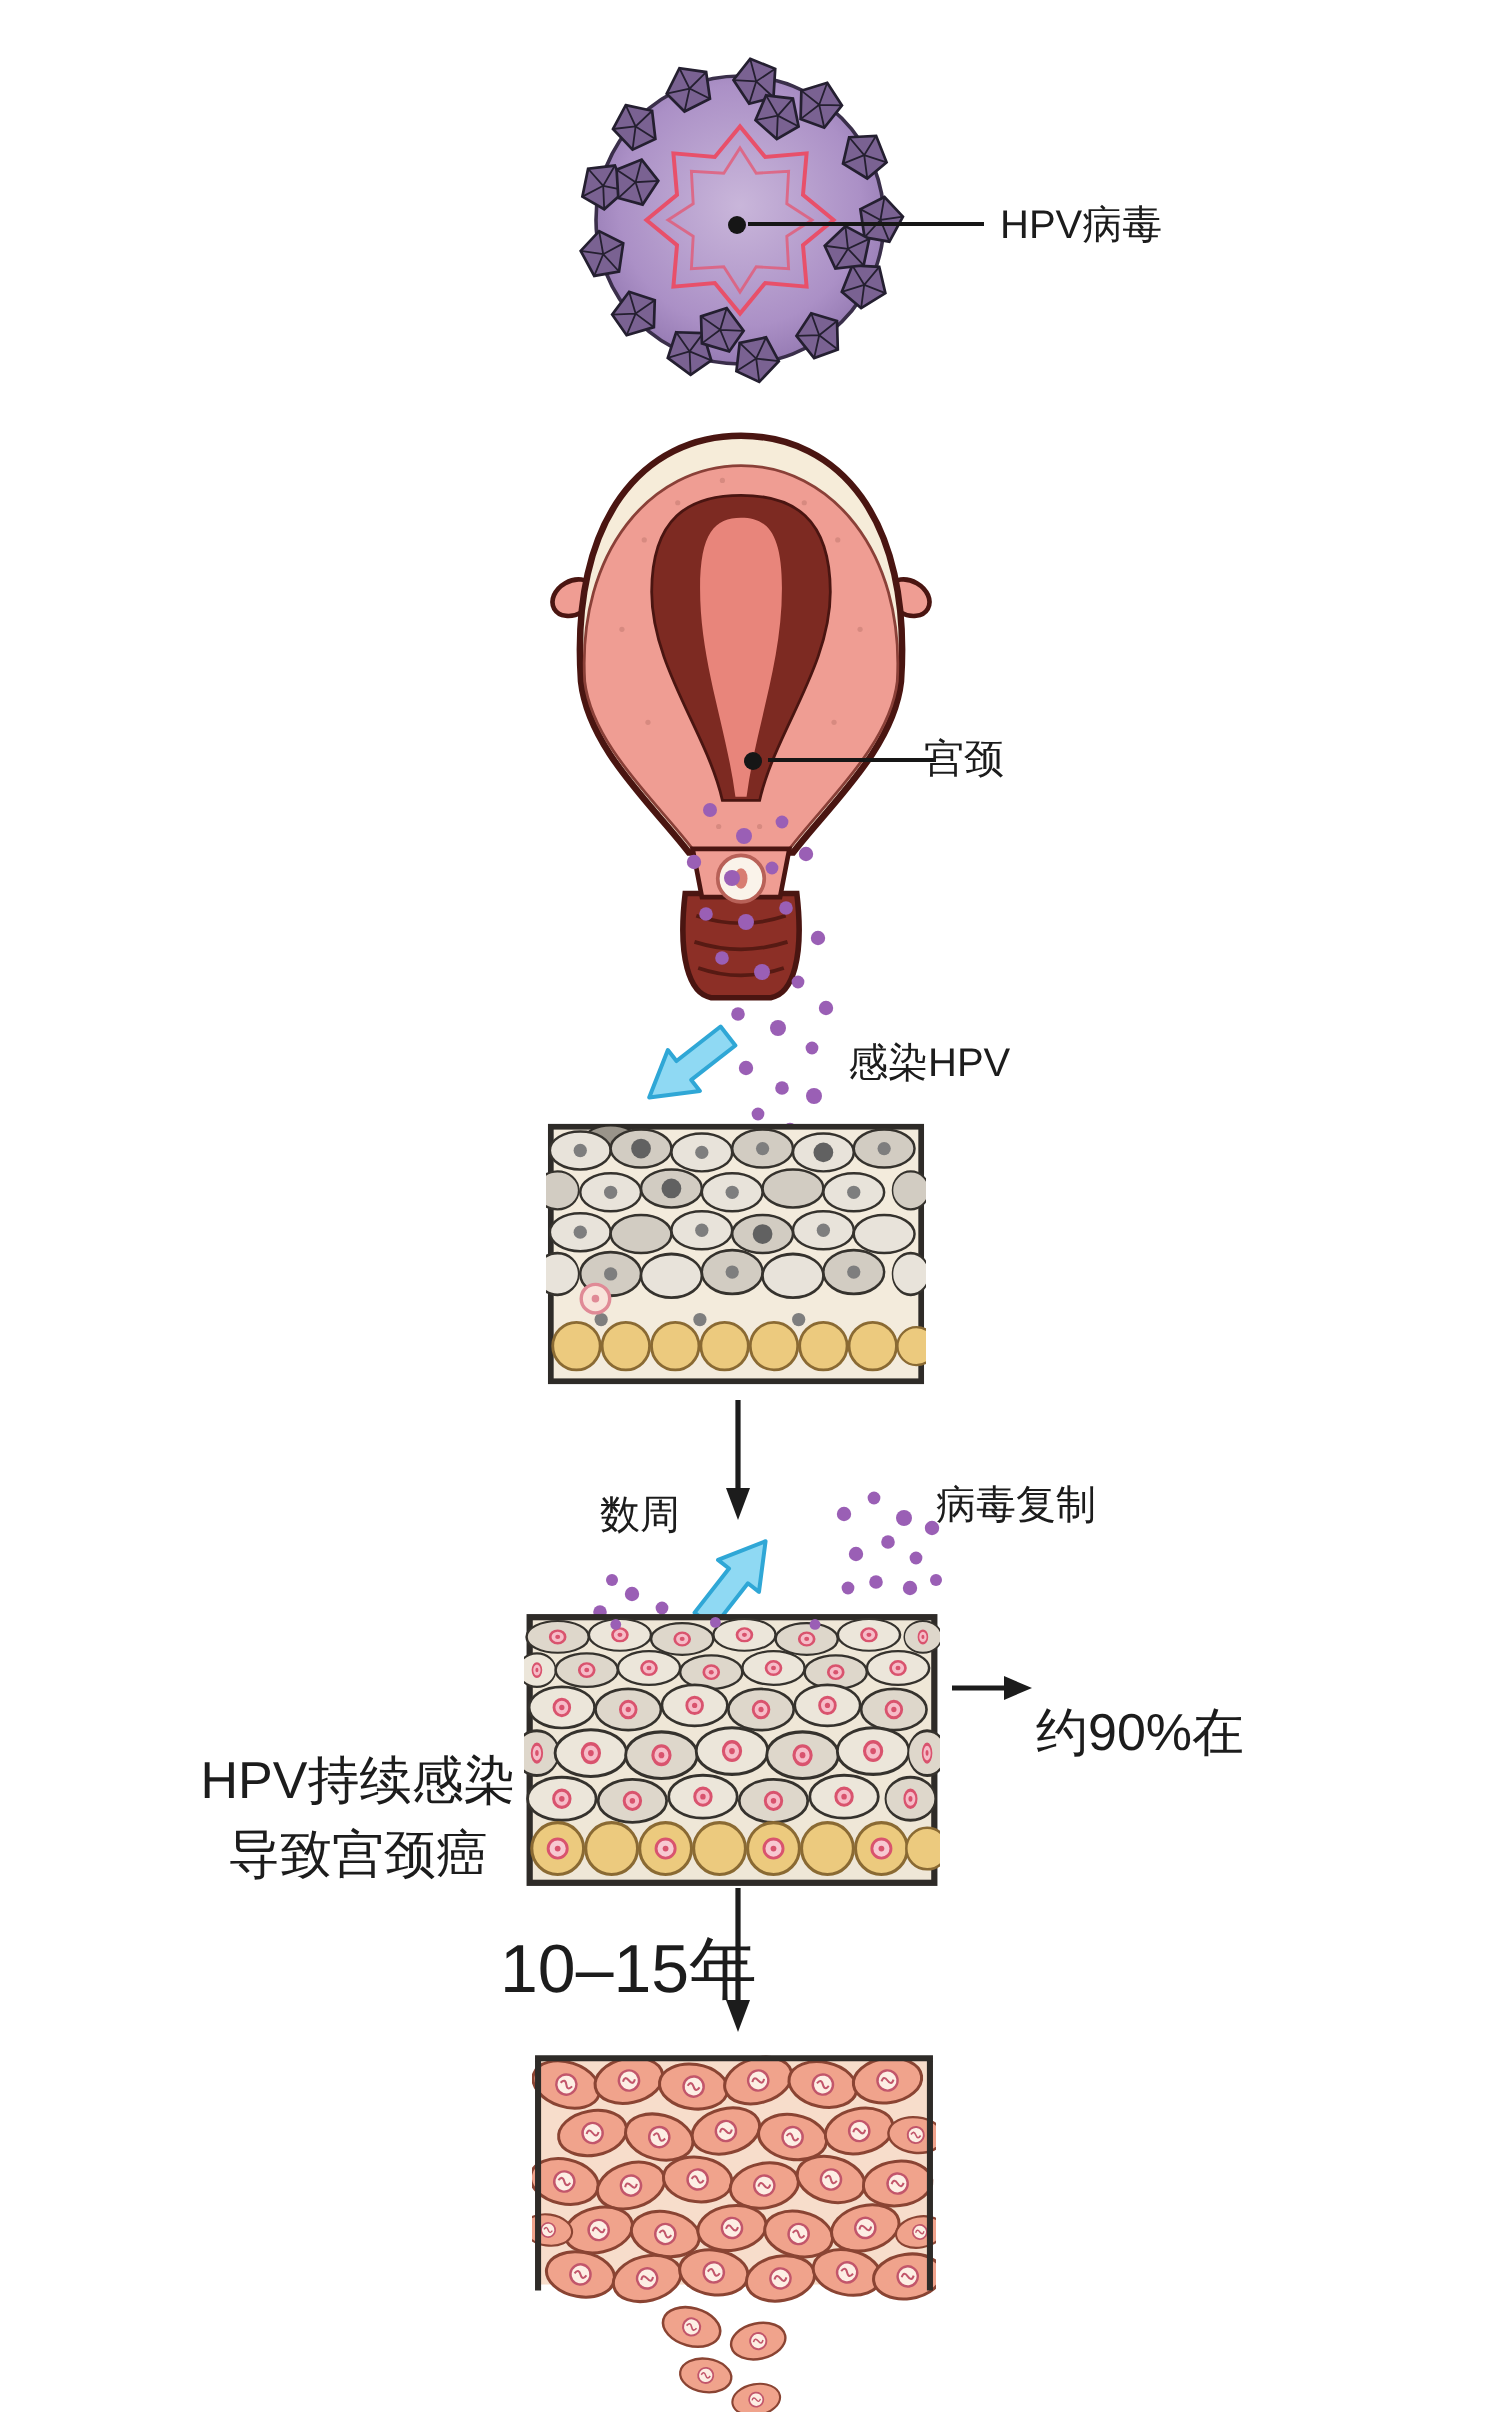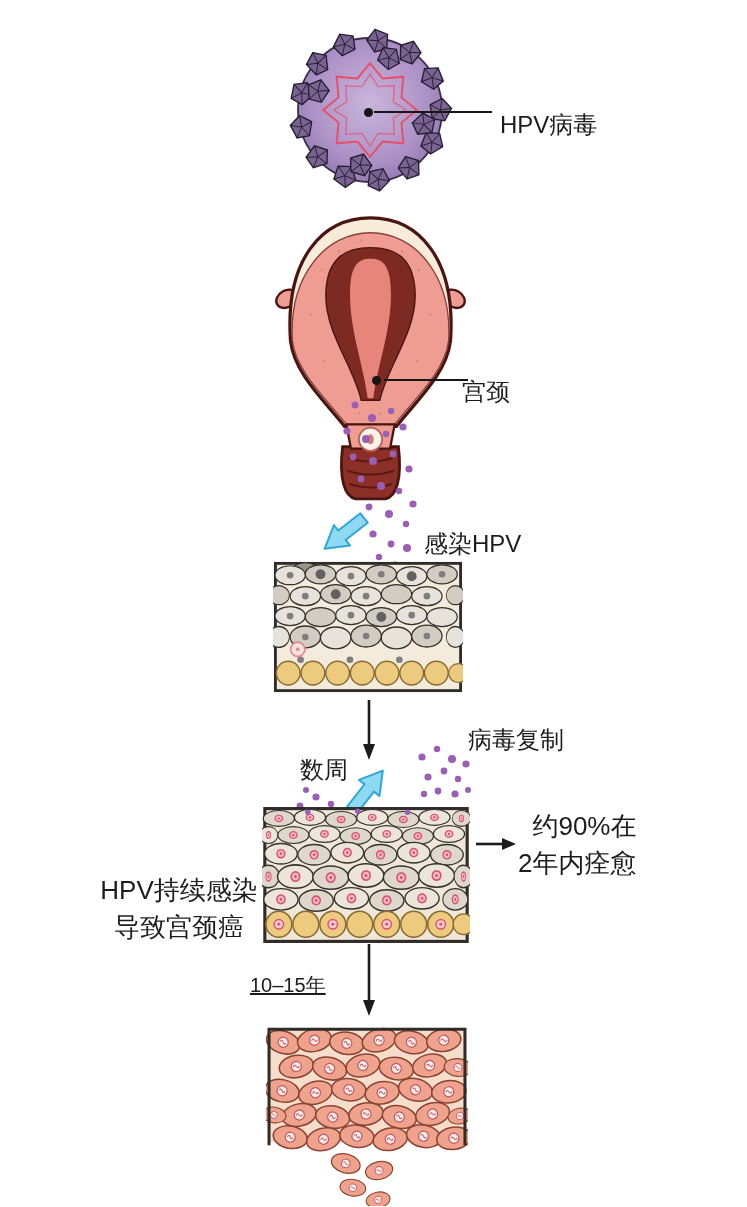--- a/index.html
+++ b/index.html
@@ -1,24 +1,24 @@
 <!DOCTYPE html>
 <html><head>
 <meta charset="utf-8">
 <style>
   html,body{margin:0;padding:0;background:#ffffff;}
   #canvas{position:relative;width:747px;height:1207px;background:#ffffff;overflow:hidden;
           font-family:"Liberation Sans",sans-serif;color:#1c1c1c;}
   .abs{position:absolute;}
   .label{position:absolute;white-space:nowrap;color:#1c1c1c;font-family:"Liberation Sans",sans-serif;}
-  .lbl24{font-size:24px;line-height:28px;margin-top:12px;}
-  .lbl26{font-size:20px;line-height:30px;text-decoration:underline;}
+  .lbl24{font-size:20px;line-height:28px;}
+  .lbl26{font-size:34px;line-height:30px;}
   .pointer-line{position:absolute;height:2px;background:#161616;}
   .pointer-dot{position:absolute;width:9px;height:9px;border-radius:50%;background:#161616;}
-  .twoline{text-align:right;}
+  .twoline{text-align:center;margin-top:40px;}
   .twoline div{font-size:26px;line-height:37px;white-space:nowrap;}
   .twoline-center{text-align:center;}
   .twoline-center div{font-size:26px;line-height:37px;white-space:nowrap;}
   svg{display:block;}
 </style>
 </head>
 <body>
 
 <div id="canvas">
 
@@ -264,21 +264,21 @@
         <circle cx="169" cy="52" r="3.6"></circle>
       <circle cx="138" cy="52" r="3.2"></circle>
         <circle cx="182" cy="48" r="3"></circle>
       <circle cx="14" cy="64" r="3.4"></circle>
         <circle cx="30" cy="55" r="3.6"></circle>
         <circle cx="2" cy="72" r="3"></circle>
       <circle cx="45" cy="62" r="3.2"></circle>
         <circle cx="20" cy="48" r="3"></circle>
     </g>
   </svg>
-  <div class="label lbl24" style="left:468px;top:714px">病毒复制</div>
+  <div class="label lbl24" style="left:468px;top:739px">病毒复制</div>
 
   <svg class="abs" style="left:346px;top:756px" width="64" height="60" viewBox="0 0 64 60">
     <use href="#barw" transform="translate(6,54) rotate(-52)"></use>
   </svg>
 
   <svg class="abs" style="left:262px;top:806px" width="208" height="138" viewBox="0 0 200 133">
     <rect x="2.5" y="2.5" width="195" height="128" fill="#efe7d7" stroke="#2e2b28" stroke-width="3"></rect>
     <g>
       <use href="#kc" transform="translate(16,12) scale(1,0.85)"></use>
         <use href="#kc2" transform="translate(46,11) scale(1,0.85)"></use>
@@ -330,21 +330,20 @@
         <circle cx="140" cy="6" r="2.6"></circle>
     </g>
   </svg>
 
   <svg class="abs" style="left:476px;top:833px" width="42" height="22" viewBox="0 0 42 22">
     <line x1="0" y1="11" x2="28" y2="11" stroke="#1c1c1c" stroke-width="2.6"></line>
     <polygon points="26,5 26,17 40,11" fill="#1c1c1c"></polygon>
   </svg>
   <div class="abs twoline" style="left:518px;top:808px">
     <div>约90%在</div>
-    <div>2年内痊愈</div>
   </div>
 
   <div class="abs twoline-center" style="left:86px;top:872px;width:186px">
     <div>HPV持续感染</div>
     <div>导致宫颈癌</div>
   </div>
 
   <svg class="abs" style="left:360px;top:944px" width="18" height="76" viewBox="0 0 18 76">
     <line x1="9" y1="0" x2="9" y2="58" stroke="#1c1c1c" stroke-width="2.6"></line>
     <polygon points="3,56 15,56 9,72" fill="#1c1c1c"></polygon>

